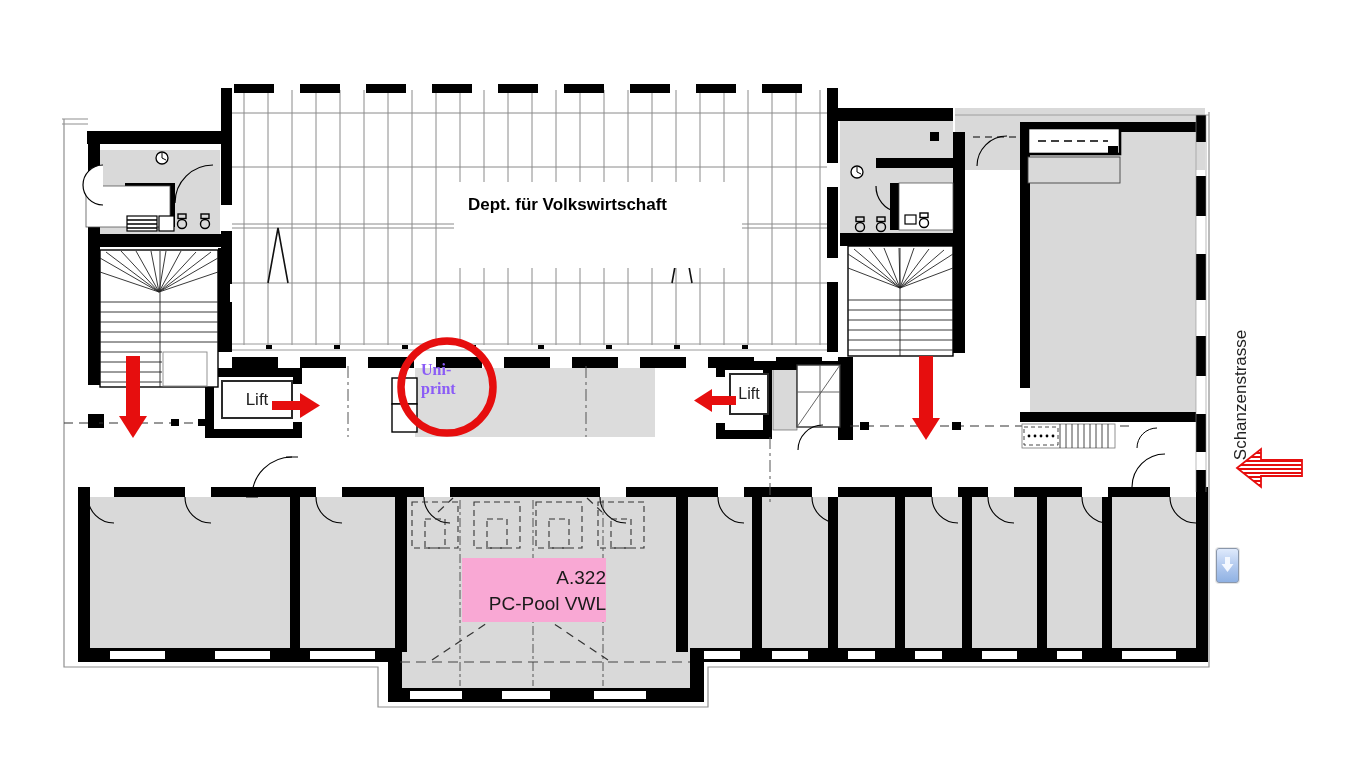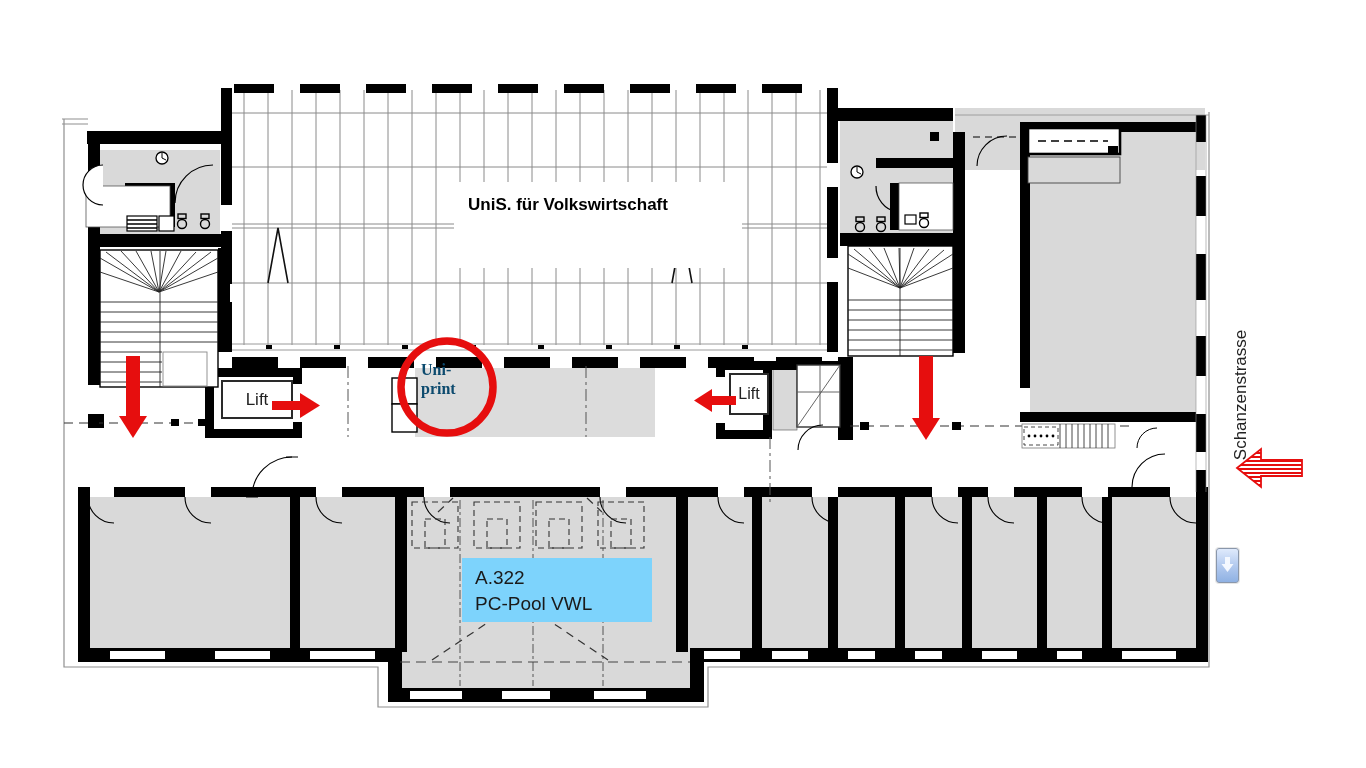--- a/index.html
+++ b/index.html
@@ -6,23 +6,23 @@
   .stage{position:relative;width:1366px;height:768px;background:#ffffff;overflow:hidden;
          font-family:"Liberation Sans",sans-serif;}
   .stage svg.plan{position:absolute;left:0;top:0;}
   .lbl{position:absolute;color:#000;}
   .title{left:34px;top:26px;font-size:29px;color:#141414;letter-spacing:-0.3px;}
   .dept{left:454px;top:182px;width:288px;height:86px;background:#fff;font-weight:bold;
         font-size:17px;line-height:25px;padding:10px 0 0 14px;box-sizing:border-box;}
   .liftL{left:222px;top:381px;width:70px;height:38px;line-height:38px;text-align:center;font-size:17px;color:#222;}
   .liftR{left:729px;top:375px;width:40px;height:38px;line-height:38px;text-align:center;font-size:16px;color:#222;}
   .uniprint{left:421px;top:360px;font-family:"Liberation Serif",serif;font-weight:bold;
-            font-size:16px;line-height:19px;color:#0c4a6e;}
-  .pcpool{left:462px;top:558px;width:190px;height:64px;background:#7dd3fc;font-size:19px;
-          line-height:26px;padding:7px 0 0 13px;box-sizing:border-box;color:#1a1a1a;}
+            font-size:16px;line-height:19px;color:#8b5cf6;}
+  .pcpool{left:462px;top:558px;width:144px;height:64px;background:#f9a8d4;font-size:19px;
+          line-height:26px;padding:7px 0 0 13px;box-sizing:border-box;color:#1a1a1a;text-align:right;}
   .street{left:1241px;top:395px;transform:translate(-50%,-50%) rotate(-90deg);
           font-size:17px;color:#222;white-space:nowrap;}
   .scrollbtn{position:absolute;left:1216px;top:548px;width:21px;height:33px;border:1px solid #8a97ab;
              border-radius:3px;background:linear-gradient(180deg,#dfeafc 0%,#b7cdf0 45%,#8fb1e3 100%);
              box-shadow:0 0 0 1px #e6e6e6;cursor:pointer;}
 </style>
 </head>
 <body>
 
 <div class="stage">
@@ -318,21 +318,21 @@
     <g fill="#e60e0e">
       <rect x="712" y="396" width="24" height="9"></rect>
       <polygon points="712,389 694,400.5 712,412"></polygon>
     </g>
     <circle cx="447" cy="387" r="46" fill="none" stroke="#e60e0e" stroke-width="7.5"></circle>
     <path d="M1237,468 L1261,449 L1261,460 L1302,460 L1302,476 L1261,476 L1261,487 Z" fill="url(#redstripes)" stroke="#e60e0e" stroke-width="1.8"></path>
   </svg>
 
 
   <div class="lbl dept">
-    <div>UniS. für Volkswirtschaft</div>
+    <div>Dept. für Volkswirtschaft</div>
   </div>
 
   <div class="lbl liftL">Lift</div>
   <div class="lbl liftR">Lift</div>
 
   <div class="lbl uniprint">
     <div>Uni-</div>
     <div>print</div>
   </div>
 

